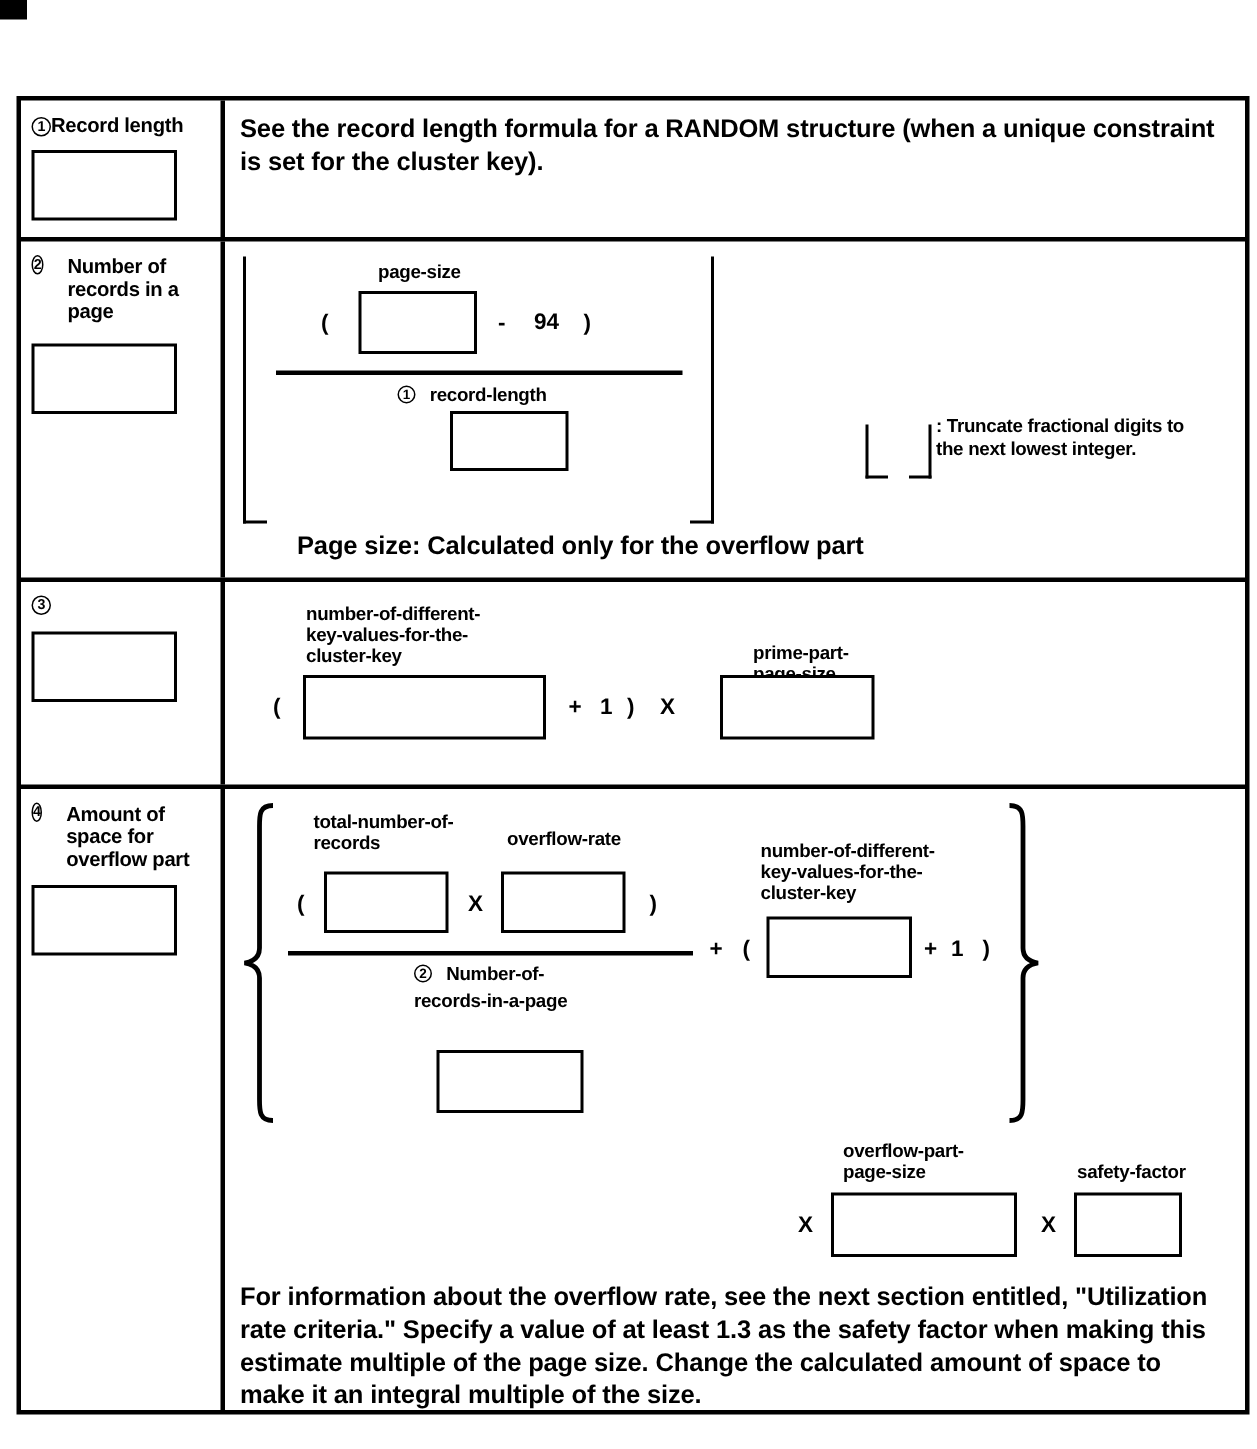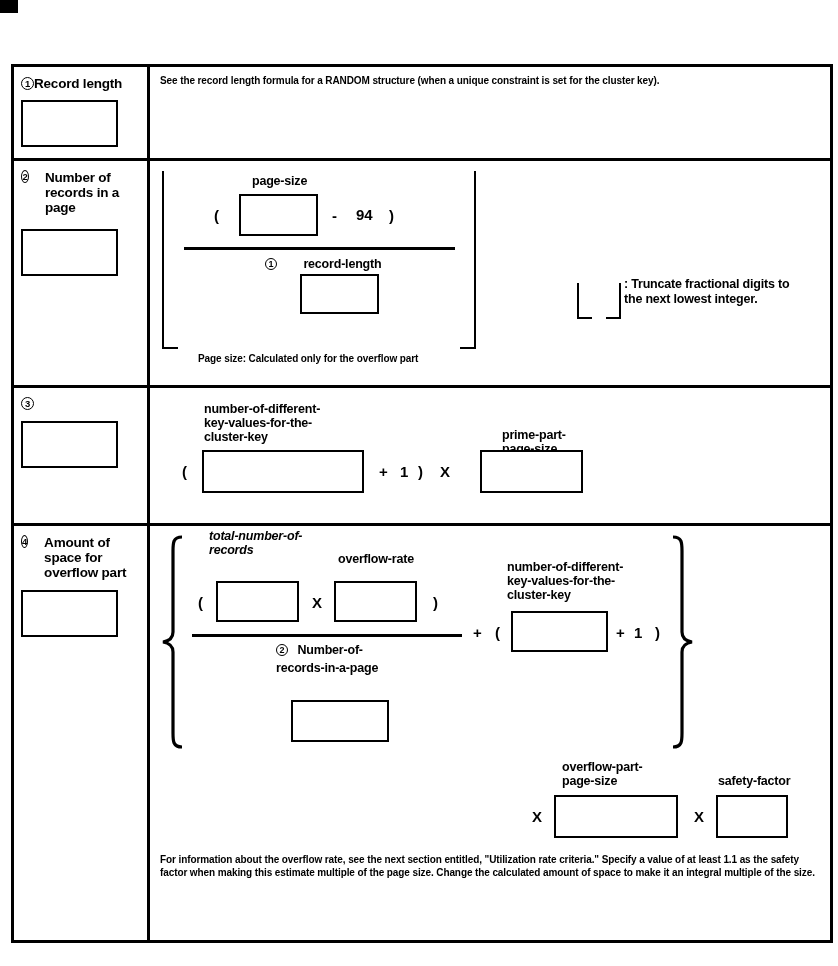--- a/index.html
+++ b/index.html
@@ -26,21 +26,21 @@
   
   .cnum{display:inline-block;width:13px;height:13px;line-height:11px;
         border:1.5px solid #000;border-radius:50%;text-align:center;
         font-size:9.5px;font-weight:bold;vertical-align:1px;box-sizing:border-box;}
   .cnum.sm{width:12px;height:12px;line-height:10px;font-size:9px;}
 
   
   .abox{border:2.5px solid #000;box-sizing:border-box;background:#fff;}
   .abox.lblbox{width:97px;height:47px;margin-top:9px;}
 
-  .body-text{font-size:10px;font-weight:bold;line-height:1.28;letter-spacing:-0.1px;}
+  .body-text{font-size:17px;font-weight:bold;line-height:1.28;letter-spacing:-0.1px;}
 
   
   .fml{position:absolute;}
   .op{font-size:15px;font-weight:bold;}
   .term{font-size:12.5px;font-weight:bold;line-height:1.1;letter-spacing:-0.2px;}
   .hbar{height:2.5px;background:#000;}
 
   
   .floorL{border-left:2.5px solid #000;border-bottom:2.5px solid #000;}
   .floorR{border-right:2.5px solid #000;border-bottom:2.5px solid #000;}
@@ -91,21 +91,21 @@
       <div class="fml op" style="left:182px;top:46px;">-</div>
 
       <div class="fml op" style="left:206px;top:45px;">94</div>
 
       <div class="fml op" style="left:239px;top:46px;">)</div>
 
       <div class="fml hbar" style="left:34px;top:86px;width:271px;"></div>
 
       <div class="fml" style="left:115px;top:93px;">
         <span class="cnum sm">1</span>
-        <span class="term" style="margin-left:22px;">record-length</span>
+        <span class="term" style="margin-left:5px;">record-length</span>
       </div>
       <div class="fml abox" style="left:150px;top:113px;width:79px;height:40px;"></div>
 
       <div class="fml floorL" style="left:427px;top:122px;width:13px;height:34px;"></div>
       <div class="fml floorR" style="left:456px;top:122px;width:13px;height:34px;"></div>
       <div class="fml note-txt" style="left:474px;top:116px;width:178px;">: Truncate fractional digits to the next lowest integer.</div>
 
       <div class="fml body-text" style="left:10px;top:192px;padding-left:38px;">Page size:  Calculated only for the overflow part</div>
     </div>
   </div>
@@ -148,21 +148,21 @@
           <path d="M22 3 C13 3 13 9 13 17 L13 98 C13 104 9 107 3 108 C9 109 13 112 13 118 L13 199 C13 207 13 213 22 213" fill="none" stroke="#000" stroke-width="3.2"></path>
         </svg>
       </div>
 
       <div class="fml brace" style="left:519px;top:8px;">
         <svg width="26" height="216" viewBox="0 0 26 216">
           <path d="M4 3 C13 3 13 9 13 17 L13 98 C13 104 17 107 23 108 C17 109 13 112 13 118 L13 199 C13 207 13 213 4 213" fill="none" stroke="#000" stroke-width="3.2"></path>
         </svg>
       </div>
 
-      <div class="fml term" style="left:59px;top:4px;width:96px;font-style:italic;">total-number-of-records</div>
+      <div class="fml term" style="left:59px;top:16px;width:96px;">total-number-of-records</div>
       <div class="fml term" style="left:188px;top:27px;">overflow-rate</div>
 
       <div class="fml op" style="left:48px;top:68px;">(</div>
       <div class="fml abox" style="left:66px;top:55px;width:83px;height:41px;"></div>
       <div class="fml op" style="left:162px;top:68px;">X</div>
       <div class="fml abox" style="left:184px;top:55px;width:83px;height:41px;"></div>
       <div class="fml op" style="left:283px;top:68px;">)</div>
 
       <div class="fml hbar" style="left:42px;top:108px;width:270px;"></div>
 
@@ -180,17 +180,17 @@
       <div class="fml op" style="left:484px;top:98px;">1</div>
       <div class="fml op" style="left:505px;top:98px;">)</div>
 
       <div class="fml term" style="left:412px;top:235px;width:95px;">overflow-part-page-size</div>
       <div class="fml op" style="left:382px;top:282px;">X</div>
       <div class="fml abox" style="left:404px;top:269px;width:124px;height:43px;"></div>
       <div class="fml op" style="left:544px;top:282px;">X</div>
       <div class="fml term" style="left:568px;top:249px;">safety-factor</div>
       <div class="fml abox" style="left:566px;top:269px;width:72px;height:43px;"></div>
 
-      <div class="fml body-text" style="left:10px;top:328px;width:660px;">For information about the overflow rate, see the next section entitled, "Utilization rate criteria."  Specify a value of at least 1.1 as the safety factor when making this estimate multiple of the page size.  Change the calculated amount of space to make it an integral multiple of the size.</div>
+      <div class="fml body-text" style="left:10px;top:328px;width:660px;">For information about the overflow rate, see the next section entitled, "Utilization rate criteria."  Specify a value of at least 1.3 as the safety factor when making this estimate multiple of the page size.  Change the calculated amount of space to make it an integral multiple of the size.</div>
     </div>
   </div>
 
 </div>
 
 </body></html>

